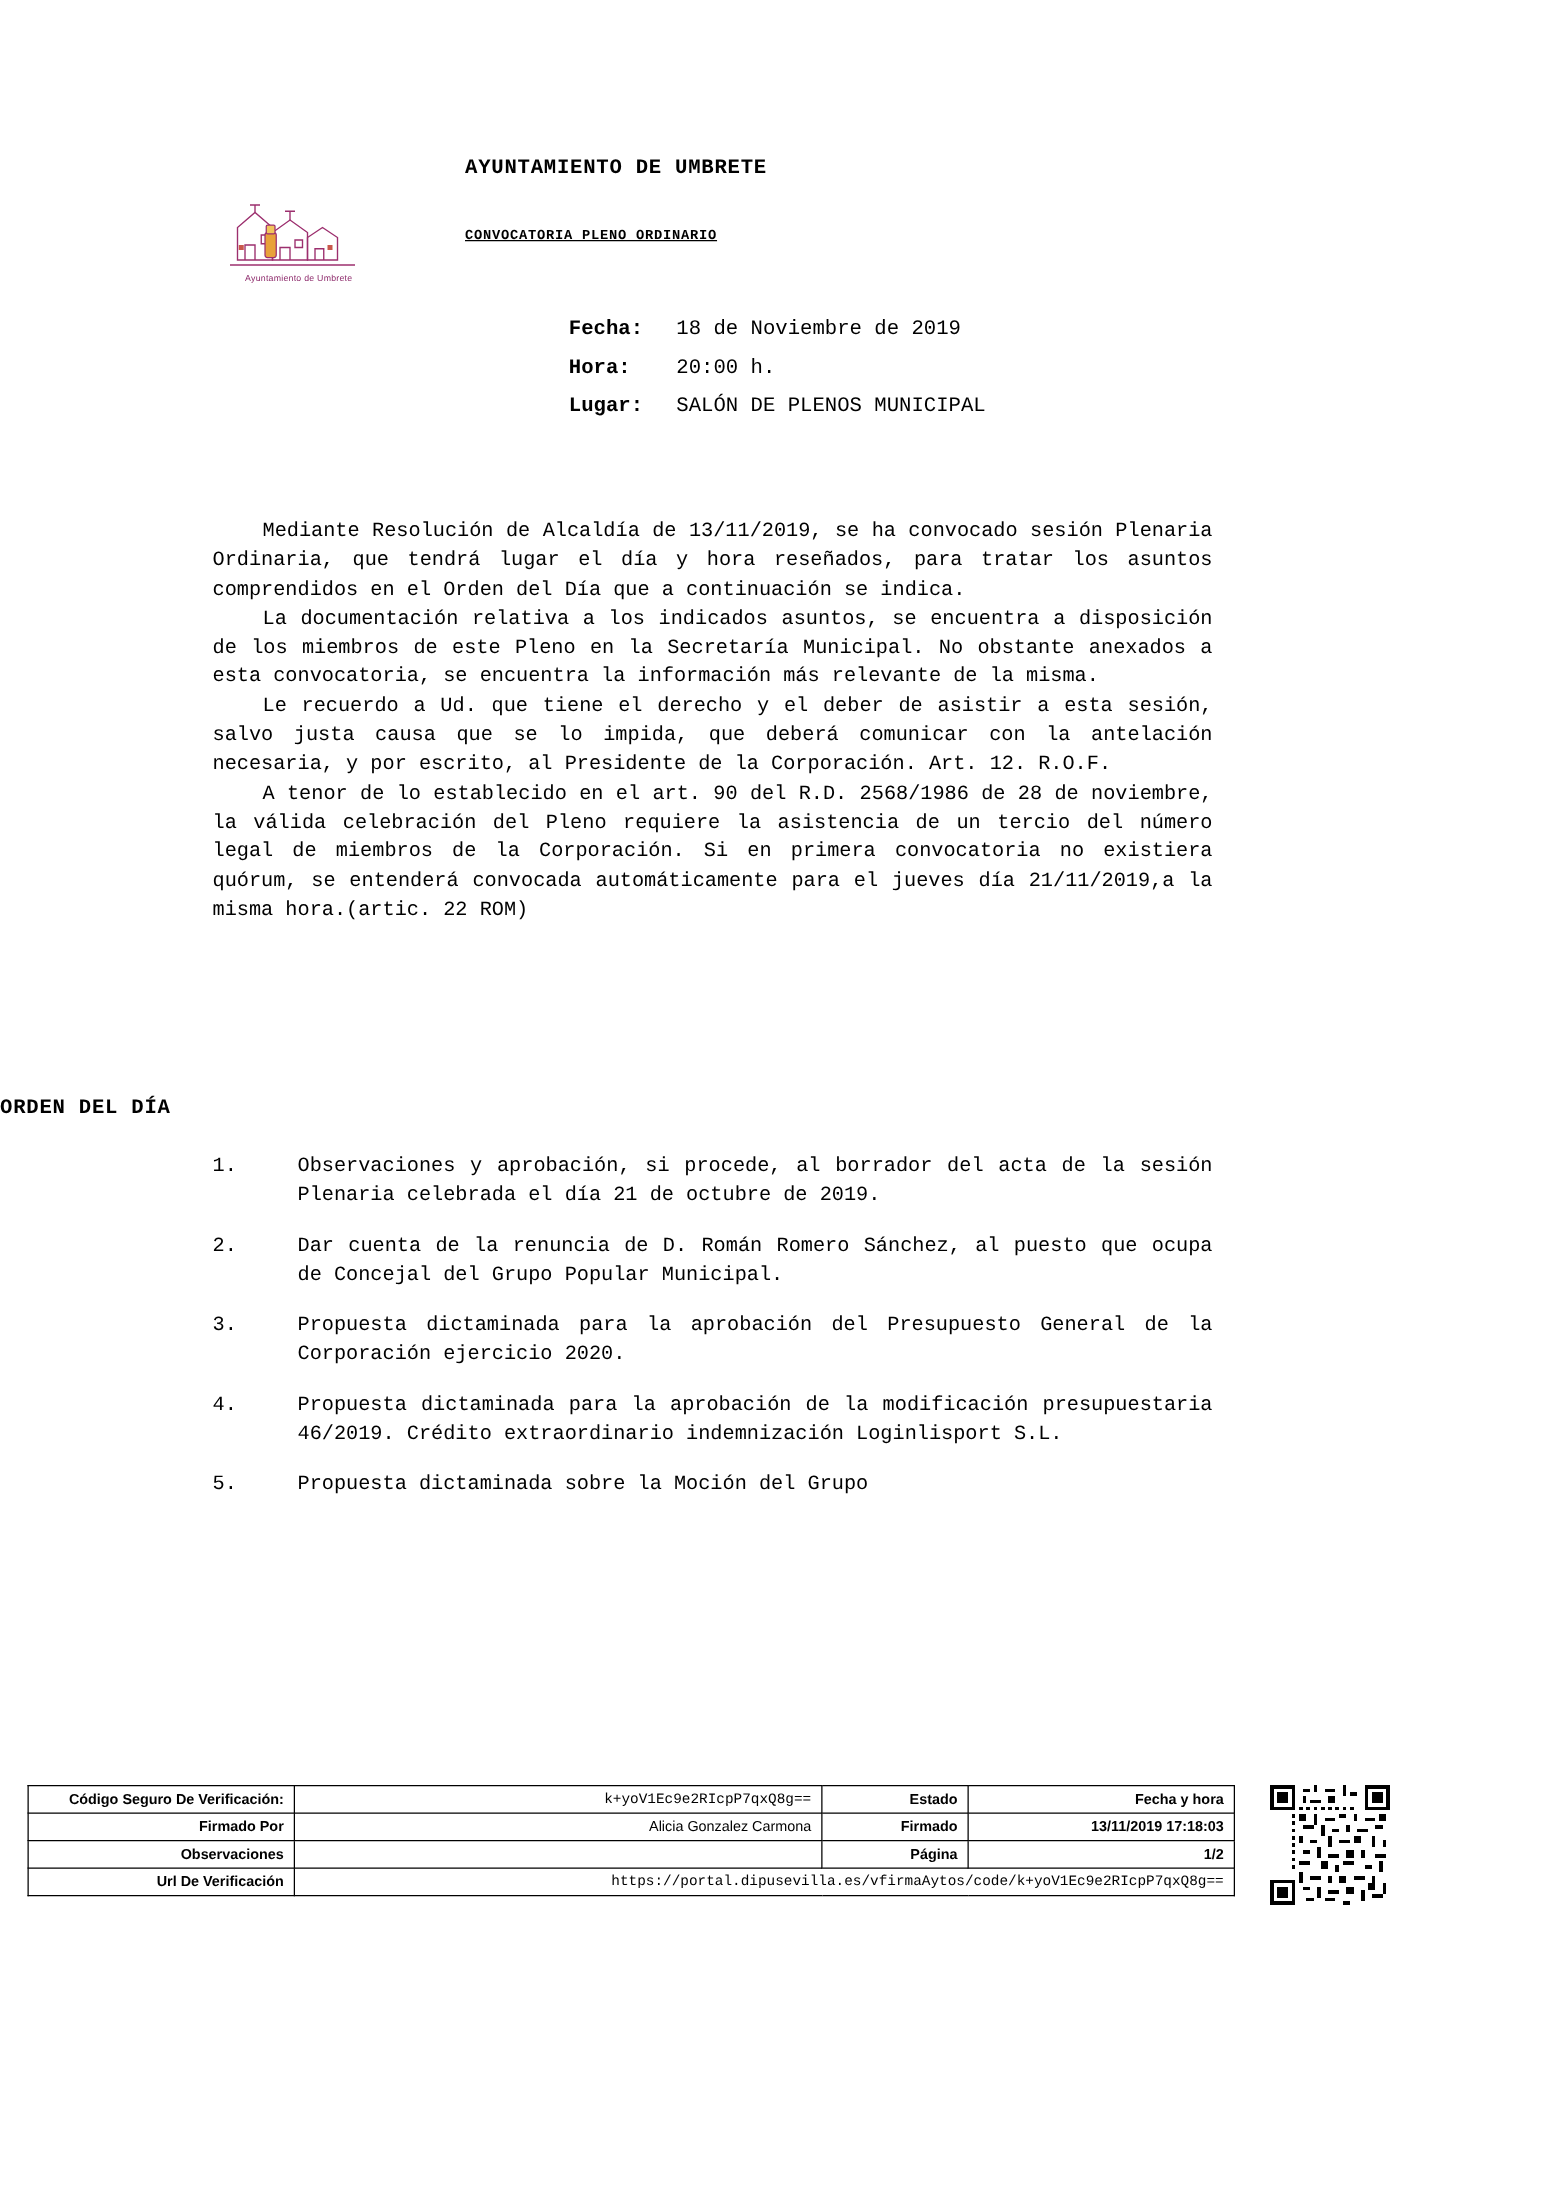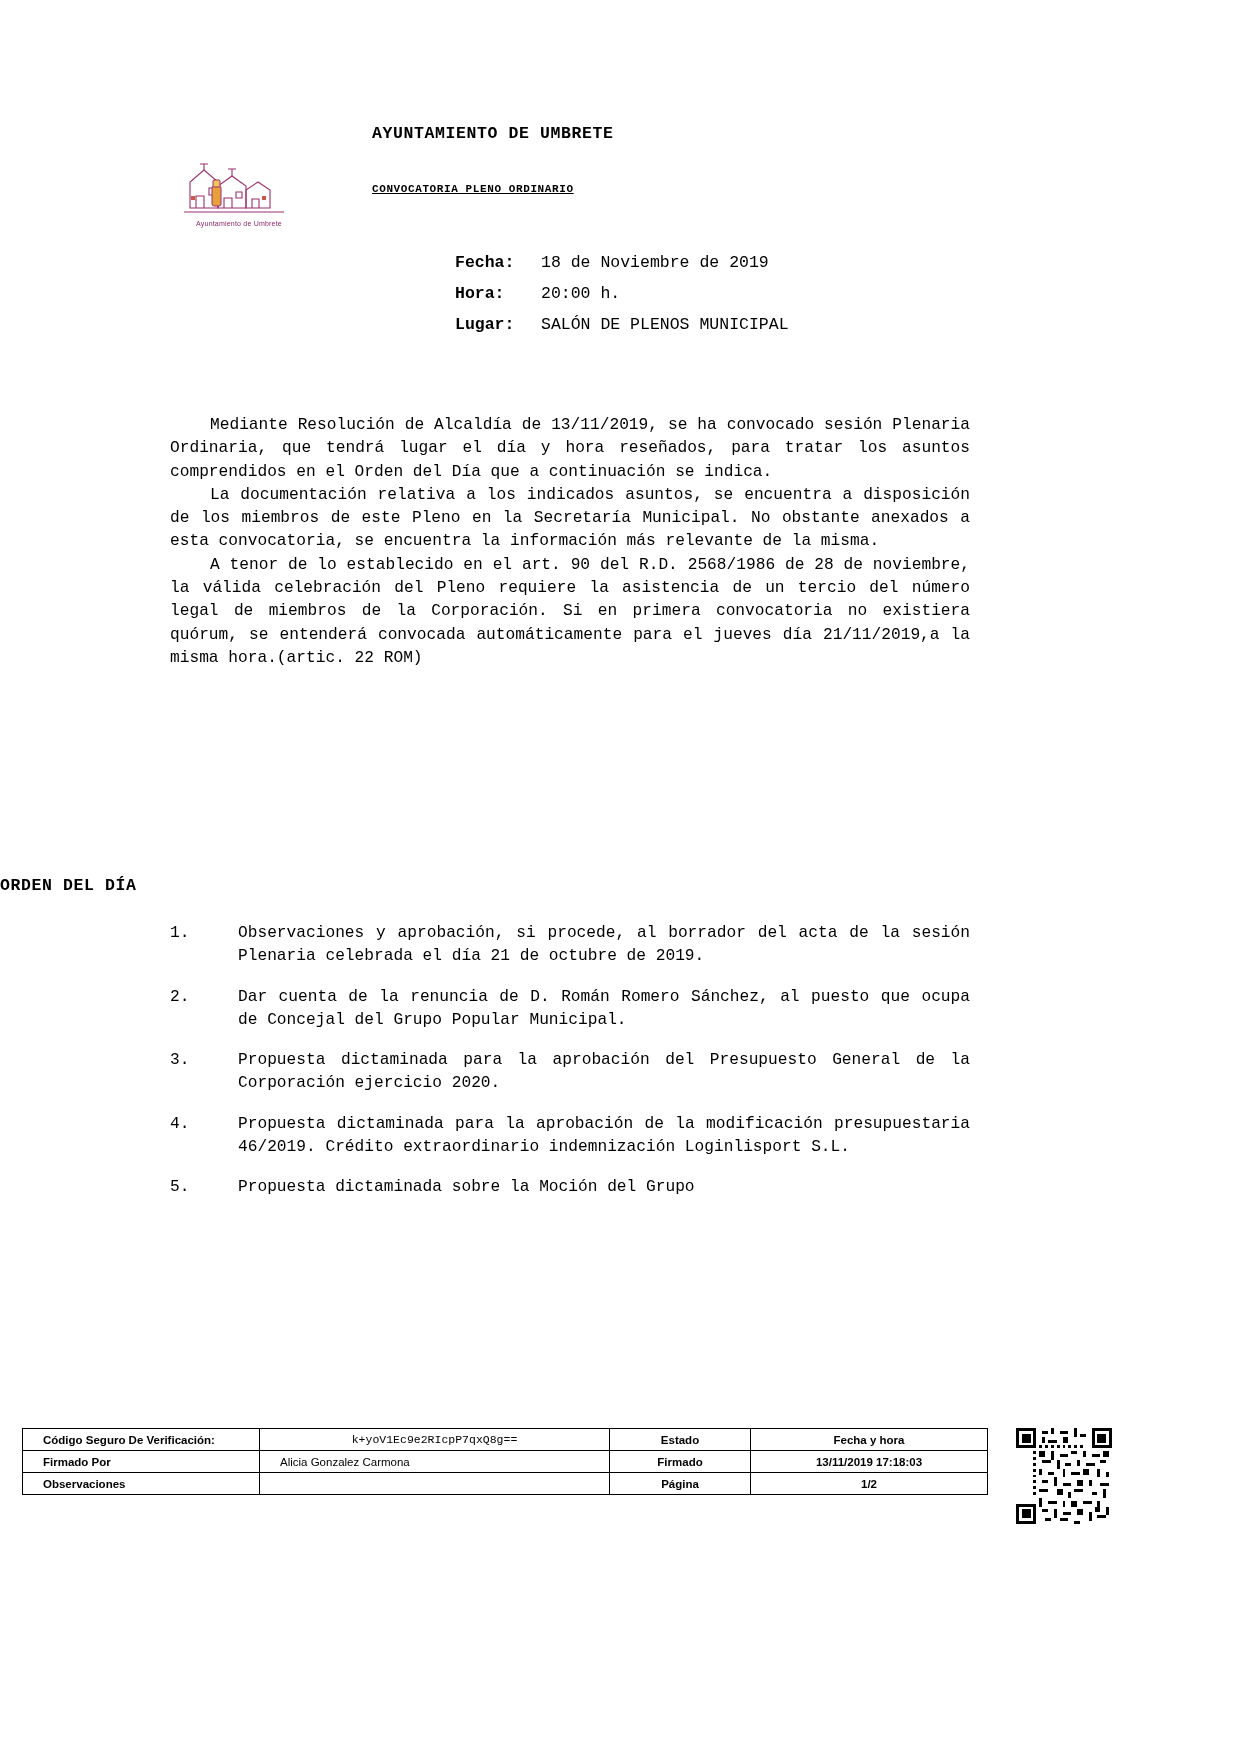--- a/index.html
+++ b/index.html
@@ -135,23 +135,24 @@
   }
   table.csv {
     border-collapse: collapse;
     table-layout: fixed;
     width: 966px;
     font-family: "Liberation Sans", sans-serif;
   }
   table.csv td {
     border: 1px solid #000;
     height: 21px;
-    padding: 0 20px;
+    padding: 0 8px;
     font-size: 11.5px;
     vertical-align: middle;
+    text-align: right;
   }
   td.lbl {
     font-weight: bold;
     width: 196px;
     font-size: 11.5px;
   }
   td.val-mono {
     font-family: "Liberation Mono", monospace;
     text-align: center;
     font-size: 11.5px;
@@ -227,20 +228,21 @@
       <span class="meta-label">Hora:</span><span class="meta-value">20:00 h.</span>
     </div>
     <div class="meta-row">
       <span class="meta-label">Lugar:</span><span class="meta-value">SALÓN DE PLENOS MUNICIPAL</span>
     </div>
   </div>
 
   <div class="body-text">
     <p>Mediante Resolución de Alcaldía de 13/11/2019, se ha convocado sesión Plenaria Ordinaria, que tendrá lugar el día y hora reseñados, para tratar los asuntos comprendidos en el Orden del Día que a continuación se indica.</p>
     <p>La documentación relativa a los indicados asuntos, se encuentra a disposición de los miembros de este Pleno en la Secretaría Municipal. No obstante anexados a esta convocatoria, se encuentra la información más relevante de la misma.</p>
+    <p>Le recuerdo a Ud. que tiene el derecho y el deber de asistir a esta sesión, salvo justa causa que se lo impida, que deberá comunicar con la antelación necesaria, y por escrito, al Presidente de la Corporación. Art. 12. R.O.F.</p>
     <p>A tenor de lo establecido en el art. 90 del R.D. 2568/1986 de 28 de noviembre, la válida celebración del Pleno requiere la asistencia de un tercio del número legal de miembros de la Corporación. Si en primera convocatoria no existiera quórum, se entenderá convocada automáticamente para el jueves día 21/11/2019,a la misma hora.(artic. 22 ROM)</p>
   </div>
 
   <div class="orden-title">ORDEN DEL DÍA</div>
   <div class="orden-list">
     <div class="orden-item">
       <span class="orden-num">1.</span>
       <span>Observaciones y aprobación, si procede, al borrador del acta de la sesión Plenaria celebrada el día 21 de octubre de 2019.</span>
     </div>
     <div class="orden-item">
@@ -274,20 +276,24 @@
         <td class="lbl">Firmado Por</td>
         <td class="val-left">Alicia Gonzalez Carmona</td>
         <td class="val-c">Firmado</td>
         <td class="val-c">13/11/2019 17:18:03</td>
       </tr>
       <tr>
         <td class="lbl">Observaciones</td>
         <td class="val-left"></td>
         <td class="hdr">Página</td>
         <td class="val-c">1/2</td>
+      </tr>
+      <tr>
+        <td class="lbl">Url De Verificación</td>
+        <td class="val-mono" colspan="3">https://portal.dipusevilla.es/vfirmaAytos/code/k+yoV1Ec9e2RIcpP7qxQ8g==</td>
       </tr>
     </tbody>
       </table>
 
     <div class="qr">
       <svg width="96" height="96" viewBox="0 0 33 33" shape-rendering="crispEdges" xmlns="http://www.w3.org/2000/svg">
         <rect width="33" height="33" fill="#fff"></rect>
         <g fill="#000">
 
           <rect x="0" y="0" width="7" height="1"></rect>

